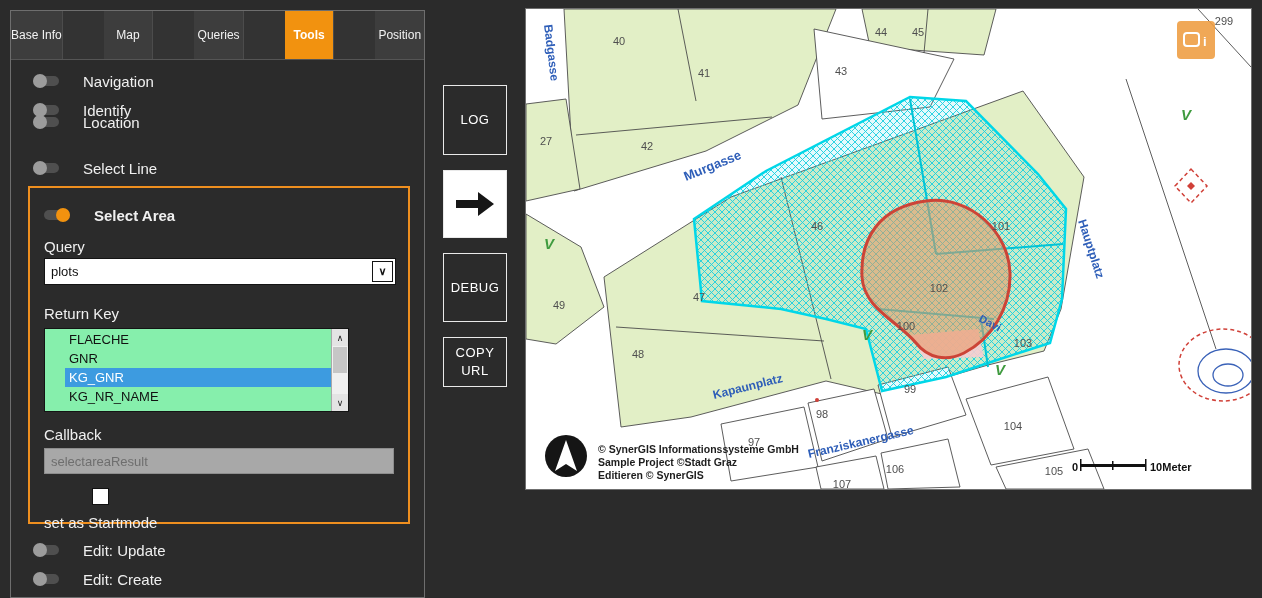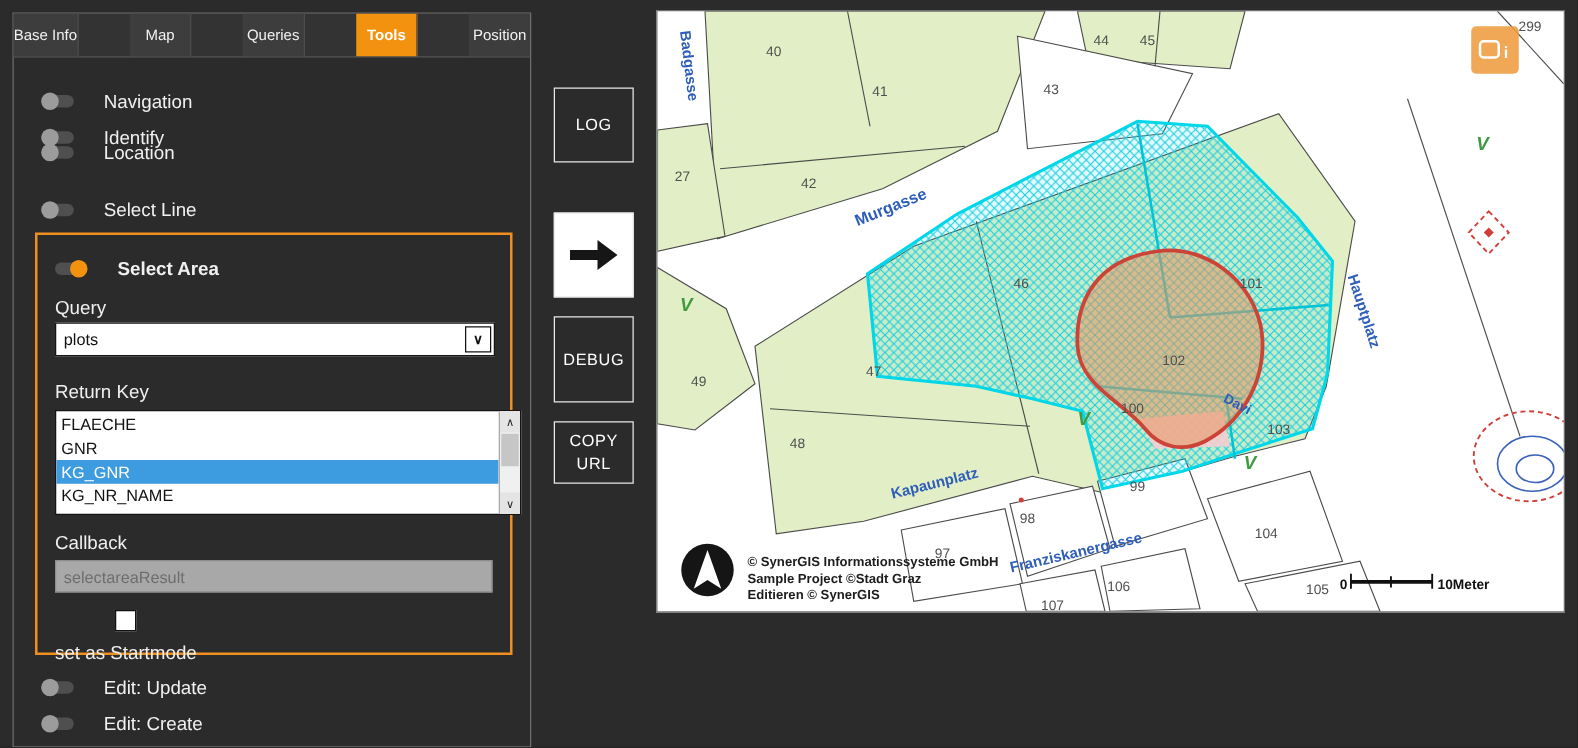--- a/index.html
+++ b/index.html
@@ -3,21 +3,21 @@
 <meta charset="utf-8">
 <style>
   * { margin:0; padding:0; box-sizing:border-box; }
   html,body { background:#1f1f1f; }
   body { font-family:"Liberation Sans", sans-serif; }
   .stage { position:relative; width:1262px; height:598px; background:#2b2b2b; overflow:hidden; }
 
   
   .sidebar { position:absolute; left:10px; top:10px; width:415px; height:588px;
              border:1px solid #6e6e6e; background:#2b2b2b; }
-  .tabs { display:flex; height:35px; background:#333; border-bottom:1px solid #555;gap:41px; }
+  .tabs { display:flex; height:49px; background:#333; border-bottom:1px solid #555;gap:41px; }
   .tab { flex:1; display:flex; align-items:center; justify-content:center;
          background:#3d3d3d; color:#f2f2f2; font-size:12px; border-right:1px solid #4c4c4c;
          cursor:pointer; white-space:nowrap; }
   .tab:last-child { border-right:none; }
   .tab.active { background:#f2920f; color:#fff; font-weight:bold;text-align:center; }
 
   .toggle-row { position:absolute; left:22px; display:flex; align-items:center; gap:24px; height:22px; }
   .toggle { position:relative; width:26px; height:10px; border-radius:5px; background:#4f4f4f; flex:0 0 auto; }
   .toggle .knob { position:absolute; top:-2px; left:0; width:14px; height:14px; border-radius:50%; background:#9c9c9c; }
   .toggle.on .knob { left:auto; right:0; background:#f2920f; }
@@ -29,22 +29,22 @@
   .p-abs { position:absolute; left:14px; }
   .field-label { color:#f0f0f0; font-size:15px; }
 
   .combo { position:absolute; left:14px; top:70px; width:352px; height:27px; background:#fff;
            border:1px solid #141414; font-size:13px; color:#111; cursor:pointer; }
   .combo-text { position:absolute; left:6px; top:5px; }
   .combo-arrow { position:absolute; right:2px; top:2px; bottom:2px; width:21px;
                  border:1px solid #141414; display:flex; align-items:center; justify-content:center;
                  font-size:11px; font-weight:bold; color:#111; background:#fff; }
 
-  .listbox { position:absolute; left:14px; top:140px; width:373px; height:84px; background:#ffffff;
-             border:1px solid #141414; display:flex; }
+  .listbox { position:absolute; left:14px; top:140px; width:305px; height:84px; background:#86efac;
+             border:1px solid #141414; display:flex;padding-left:20px; }
   .lb-items { flex:1; padding-top:1px; overflow:hidden; }
   .lb-item { height:19px; line-height:19px; padding-left:4px; font-size:13px; color:#111; cursor:pointer; }
   .lb-item.selected { background:#3d9be0; color:#fff; }
   .lb-scroll { width:17px; border-left:1px solid #a9a9a9; background:#f0f0f0; position:relative; }
   .lb-arrow { position:absolute; left:0; width:16px; height:17px; display:flex; align-items:center;
               justify-content:center; font-size:9px; color:#222; background:#e4e4e4; cursor:pointer; }
   .lb-arrow.up { top:0; } .lb-arrow.down { bottom:0; }
   .lb-thumb { position:absolute; left:1px; top:18px; width:14px; height:26px; background:#c6c6c6; }
 
   .callback-input { position:absolute; left:14px; top:260px; width:350px; height:26px;
@@ -157,21 +157,21 @@
       <span class="row-label">Edit: Update</span>
     </div>
     <div class="toggle-row" style="top:557px">
       <span class="toggle">
           <span class="knob"></span>
         </span>
       <span class="row-label">Edit: Create</span>
     </div>
   </div>
 
-  <div class="action-btn" style="top:70px; height:60px">LOG</div>
+  <div class="action-btn" style="top:85px; height:70px">LOG</div>
   <div class="action-btn white" style="top:170px; height:68px">
     <svg width="46" height="32" viewBox="0 0 46 32">
       <path d="M4 12 h22 v-8 l16 12 -16 12 v-8 H4 z" fill="#161616"></path>
     </svg>
   </div>
   <div class="action-btn" style="top:253px; height:69px">DEBUG</div>
   <div class="action-btn" style="top:337px; height:50px">COPY URL</div>
 
   <div class="map">
     <svg width="725" height="480" viewBox="0 0 725 480">

